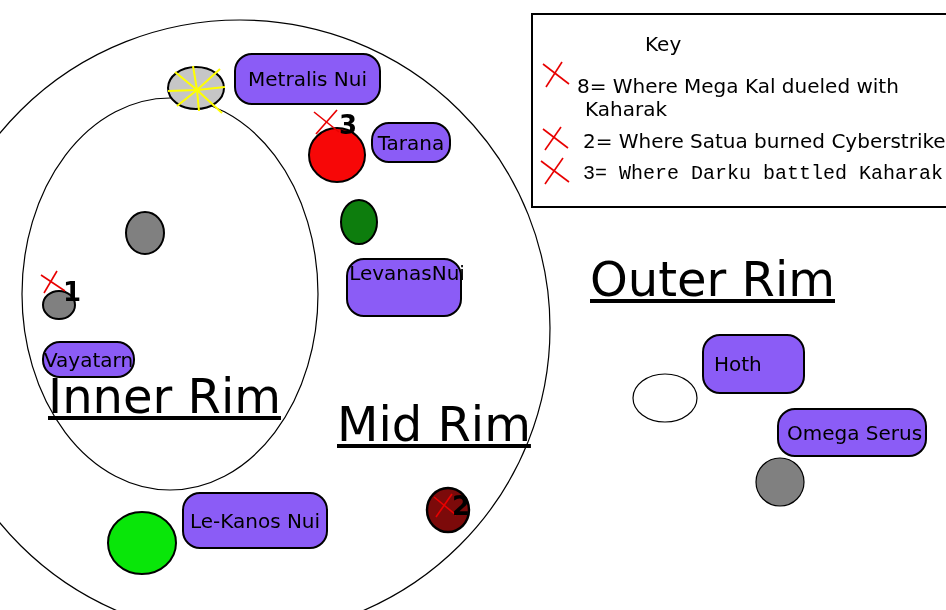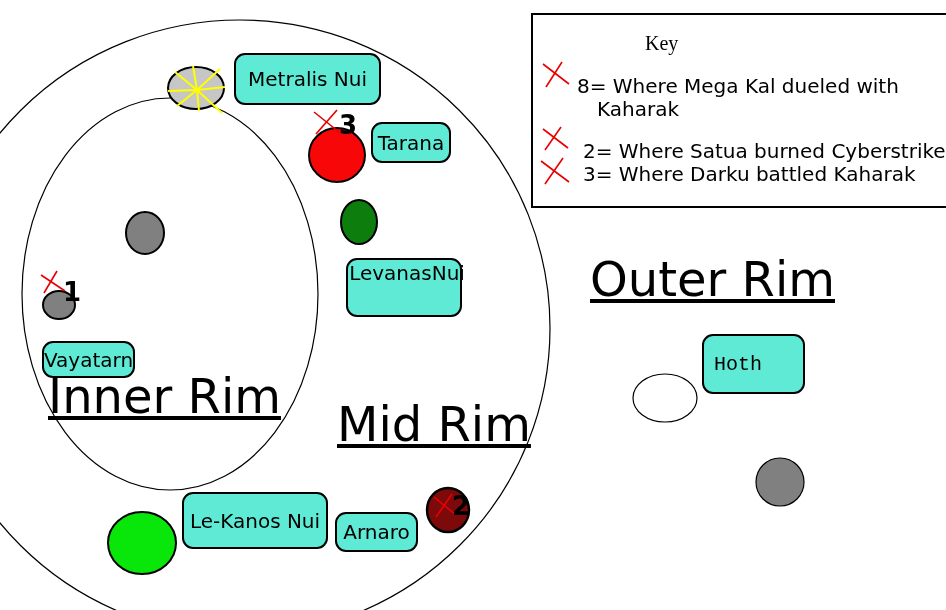--- a/index.html
+++ b/index.html
@@ -3,37 +3,37 @@
 <meta charset="utf-8">
 <style>
   html,body{margin:0;padding:0;background:#ffffff;}
   .stage{
     position:relative;width:946px;height:610px;background:#ffffff;
     overflow:hidden;font-family:"DejaVu Sans",sans-serif;color:#000;
   }
   .layer{position:absolute;left:0;top:0;}
   svg.layer{z-index:3;pointer-events:none;}
   .label-box{
-    position:absolute;z-index:2;background:#5eead4;border:2px solid #000;
-    border-radius:11px;display:flex;align-items:center;justify-content:center;
+    position:absolute;z-index:2;background:#8b5cf6;border:2px solid #000;
+    border-radius:18px;display:flex;align-items:center;justify-content:center;
     font-size:20px;white-space:nowrap;box-sizing:border-box;
   }
-  .label-box.left-align{justify-content:flex-start;font-family:Liberation Mono, monospace;}
+  .label-box.left-align{justify-content:flex-start;}
   .region-label{
     position:absolute;z-index:1;font-size:48px;line-height:1.05;
     white-space:nowrap;letter-spacing:0px;text-decoration:underline;
   }
   .marker-digit{
     position:absolute;z-index:4;font-size:26px;font-weight:bold;line-height:1;
   }
   .key-box{
     position:absolute;z-index:2;left:531px;top:13px;width:420px;height:195px;
     border:2px solid #000;background:transparent;box-sizing:border-box;
   }
-  .key-title{position:absolute;left:112px;top:17px;font-size:20px;font-family:Liberation Serif, serif;}
+  .key-title{position:absolute;left:112px;top:17px;font-size:20px;}
   .key-line{position:absolute;font-size:20px;white-space:nowrap;}
   .two-line{flex-direction:row;align-items:flex-start;justify-content:center;
     padding-left:6px;line-height:26px;}
 </style>
 </head>
 <body>
 
 <div class="stage">
 
   <svg class="layer" width="946" height="610" viewBox="0 0 946 610">
@@ -102,32 +102,32 @@
   <div class="label-box" style="left:42px;top:341px;width:93px;height:37px;">
     <span>Vayatarn</span>
   </div>
   <div class="label-box two-line" style="left:346px;top:258px;width:116px;height:59px;">
     <span>Levanas</span>
     <span>Nui</span>
   </div>
   <div class="label-box" style="left:182px;top:492px;width:146px;height:57px;">
     <span>Le-Kanos Nui</span>
   </div>
-  <div class="label-box" style="left:335px;top:512px;width:83px;height:40px;">
-    <span>Arnaro</span>
-  </div>
   <div class="label-box left-align" style="left:702px;top:334px;width:103px;height:60px;padding-left:10px;">
     <span>Hoth</span>
+  </div>
+  <div class="label-box left-align" style="left:777px;top:408px;width:150px;height:49px;padding-left:8px;">
+    <span>Omega Serus</span>
   </div>
 
   <div class="marker-digit" style="left:63px;top:279px;">1</div>
   <div class="marker-digit" style="left:339px;top:112px;">3</div>
   <div class="marker-digit" style="left:452px;top:493px;">2</div>
 
   <div class="key-box">
     <div class="key-title">Key</div>
     <div class="key-line" style="left:44px;top:59px;">8= Where Mega Kal dueled with</div>
-    <div class="key-line" style="left:52px;top:82px;margin-left:12px;">Kaharak</div>
-    <div class="key-line" style="left:50px;top:124px;text-align:right;">2= Where Satua burned Cyberstrike</div>
-    <div class="key-line" style="left:50px;top:147px;">3= Where Darku battled Kaharak</div>
+    <div class="key-line" style="left:52px;top:82px;">Kaharak</div>
+    <div class="key-line" style="left:50px;top:114px;text-align:right;">2= Where Satua burned Cyberstrike</div>
+    <div class="key-line" style="left:50px;top:147px;font-family:Liberation Mono, monospace;">3= Where Darku battled Kaharak</div>
   </div>
 
 </div>
 
 </body></html>

